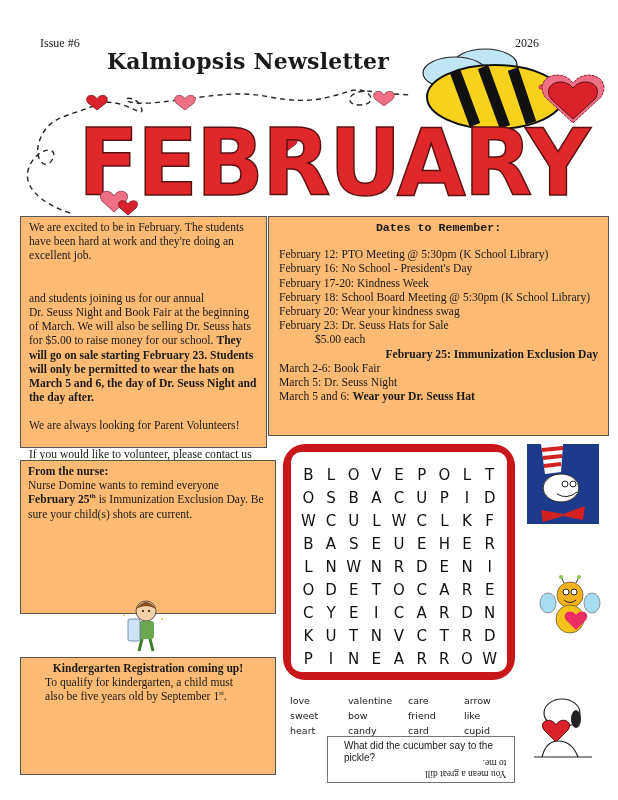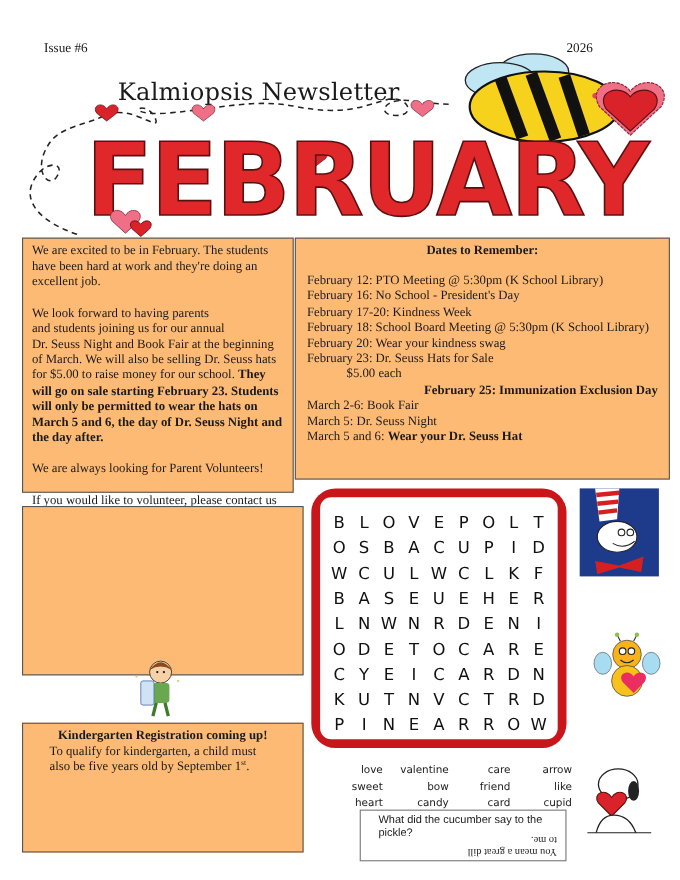--- a/index.html
+++ b/index.html
@@ -4,58 +4,58 @@
 <style>
   * { box-sizing: border-box; margin: 0; padding: 0; }
   html, body { width: 618px; height: 800px; background: #ffffff; overflow: hidden; }
   body { position: relative; font-family: "Liberation Serif", "DejaVu Serif", serif; color: #1a1a1a; }
 
   .abs { position: absolute; }
 
   .issue, .year { font-weight: normal; font-size: 12px; top: 36px; }
   .issue { left: 40px; }
   .year { left: 515px; }
-  .title { left: 107px; top: 72px; font-size: 22px; font-weight: normal; letter-spacing: 0.2px; font-family: "DejaVu Serif", serif; }
+  .title { left: 107px; top: 48px; font-size: 22px; font-weight: bold; letter-spacing: 0.2px; font-family: "DejaVu Serif", serif; }
 
   .feb-word {
     left: 78px; top: 116px; width: 530px; height: 96px;
     font-family: "DejaVu Sans", sans-serif; font-weight: bold;
     font-size: 92px; line-height: 96px; letter-spacing: -2px;
     color: #e0282b; -webkit-text-stroke: 1.5px #5a1010;
     transform: scaleX(0.97); transform-origin: left;
   }
 
   .box { border: 1px solid #555; background: #fdba74; font-size: 12px; line-height: 14.2px; }
   .box p { margin-bottom: 14px; }
   .box p:last-child { margin-bottom: 0; }
   .bold { font-weight: bold; text-align: right; }
 
   .intro-box { left: 20px; top: 216px; width: 247px; height: 232px; padding: 4px 8px; font-size: 11.6px; }
   .dates-box { left: 268px; top: 216px; width: 341px; height: 220px; padding: 4px 10px; font-size: 11.6px; }
-  .dates-title { text-align: center; font-weight: bold; margin-bottom: 13px; }
+  .dates-title { text-align: center; font-weight: bold; margin-bottom: 13px; font-family: Liberation Mono, monospace; }
   .date-line { padding-left: 36px; text-indent: -36px; }
 
   .nurse-box { left: 20px; top: 460px; width: 256px; height: 154px; padding: 4px 7px; font-size: 11.6px; }
   .kinder-box { left: 20px; top: 657px; width: 256px; height: 118px; padding: 4px 24px; font-size: 11.6px; }
   .kinder-title { text-align: center; font-weight: bold; }
   sup { font-size: 7px; line-height: 0; }
 
   .puzzle {
     left: 283px; top: 444px; width: 232px; height: 236px;
     background: #c8161b; border-radius: 22px; padding: 8px;
   }
   .puzzle-inner {
     width: 100%; height: 100%; background: #fff; border-radius: 10px;
     display: grid; grid-template-columns: repeat(9, 1fr); grid-template-rows: repeat(9, 1fr);
     padding: 12px 6px 4px 6px;
   }
   .cell { font-family: "DejaVu Sans", sans-serif; font-size: 15px; text-align: center; line-height: 23px; color: #111; }
 
   .word-list { left: 290px; top: 694px; width: 230px; display: grid; grid-template-columns: 58px 60px 56px 56px; row-gap: 1px; }
-  .word { font-family: "DejaVu Sans", sans-serif; font-size: 9.5px; text-align: right; line-height: 14px; }
+  .word { font-family: "DejaVu Sans", sans-serif; font-size: 9.5px; text-align: left; line-height: 14px; }
 
   .joke-box { left: 327px; top: 736px; width: 188px; height: 47px; border: 1px solid #777; padding: 3px 16px; font-family: "Liberation Sans", sans-serif; font-size: 10px; line-height: 12px; }
   .joke-answer { position: absolute; right: 8px; bottom: 3px; transform: rotate(180deg); font-family: "Liberation Serif", serif; font-size: 9.5px; text-align: left; line-height: 11px; }
 
   .art { overflow: visible; }
 </style>
 </head>
 <body>
 
 <div class="abs issue">Issue #6</div>
@@ -93,21 +93,21 @@
 <div class="abs feb-word">FEBRUARY</div>
 
 <svg class="abs art" style="left:98px;top:188px;" width="45" height="30" viewBox="0 0 45 30">
   <path d="M16 8 c-5 -9 -18 -4 -12 5 l12 11 l12 -11 c6 -9 -7 -14 -12 -5z" fill="#ef6f86" stroke="#8a3040" stroke-width="0.8"></path>
   <path d="M30 16 c-4 -6 -13 -3 -8 4 l8 7 l8 -7 c5 -7 -4 -10 -8 -4z" fill="#d9222a" stroke="#6a1010" stroke-width="0.8"></path>
 </svg>
 
 <div class="abs box intro-box">
   <p>We are excited to be in February. The students have been hard at work and they're doing an excellent job.</p>
   <p>
-    <span>We look forward to having parents</span><br>
+    <br>
     <span>and students joining us for our annual</span><br>
     <span>Dr. Seuss Night and Book Fair at the beginning of March. We will also be selling Dr. Seuss hats for $5.00 to raise money for our school. </span><span class="bold">They will go on sale starting February 23. Students will only be permitted to wear the hats on March 5 and 6, the day of Dr. Seuss Night and the day after.</span>
   </p>
   <p>We are always looking for Parent Volunteers!</p>
   <p>If you would like to volunteer, please contact us at Kalmiopsis Elementary School.</p>
 </div>
 
 <div class="abs box dates-box">
   <div class="dates-title">Dates to Remember:</div>
   <div class="date-line">February 12: PTO Meeting @ 5:30pm (K School Library)</div>
@@ -116,20 +116,25 @@
   <div class="date-line">February 18: School Board Meeting @ 5:30pm (K School Library)</div>
   <div class="date-line">February 20: Wear your kindness swag</div>
   <div class="date-line" style="padding-right:135px;">February 23: Dr. Seuss Hats for Sale $5.00 each</div>
   <div class="date-line bold">February 25: Immunization Exclusion Day</div>
   <div class="date-line">March 2-6: Book Fair</div>
   <div class="date-line">March 5: Dr. Seuss Night</div>
   <div class="date-line"><span>March 5 and 6: </span><span class="bold">Wear your Dr. Seuss Hat</span></div>
 </div>
 
 <div class="abs box nurse-box">
+  <p>
+    <span class="bold">From the nurse:</span><br>
+    <span>Nurse Domine wants to remind everyone</span><br>
+    <span class="bold">February 25</span><sup class="bold">th</sup><span> is Immunization Exclusion Day. Be sure your child(s) shots are current.</span>
+  </p>
 </div>
 
 <svg class="abs art" style="left:118px;top:597px;" width="50" height="58" viewBox="0 0 50 58">
   <circle cx="28" cy="14" r="10" fill="#f6d1a8" stroke="#333" stroke-width="0.8"></circle>
   <path d="M18 12 q10 -14 20 0 q-10 -6 -20 0z" fill="#8a4a1c"></path>
   <circle cx="25" cy="14" r="1" fill="#111"></circle>
     <circle cx="31" cy="14" r="1" fill="#111"></circle>
   <rect x="20" y="24" width="16" height="18" rx="3" fill="#6aa84f"></rect>
   <rect x="10" y="22" width="12" height="22" rx="2" fill="#cfe3f5" stroke="#5577aa" stroke-width="0.8"></rect>
   <path d="M24 42 l-3 12 M32 42 l3 12" stroke="#3f7a2a" stroke-width="3"></path>

